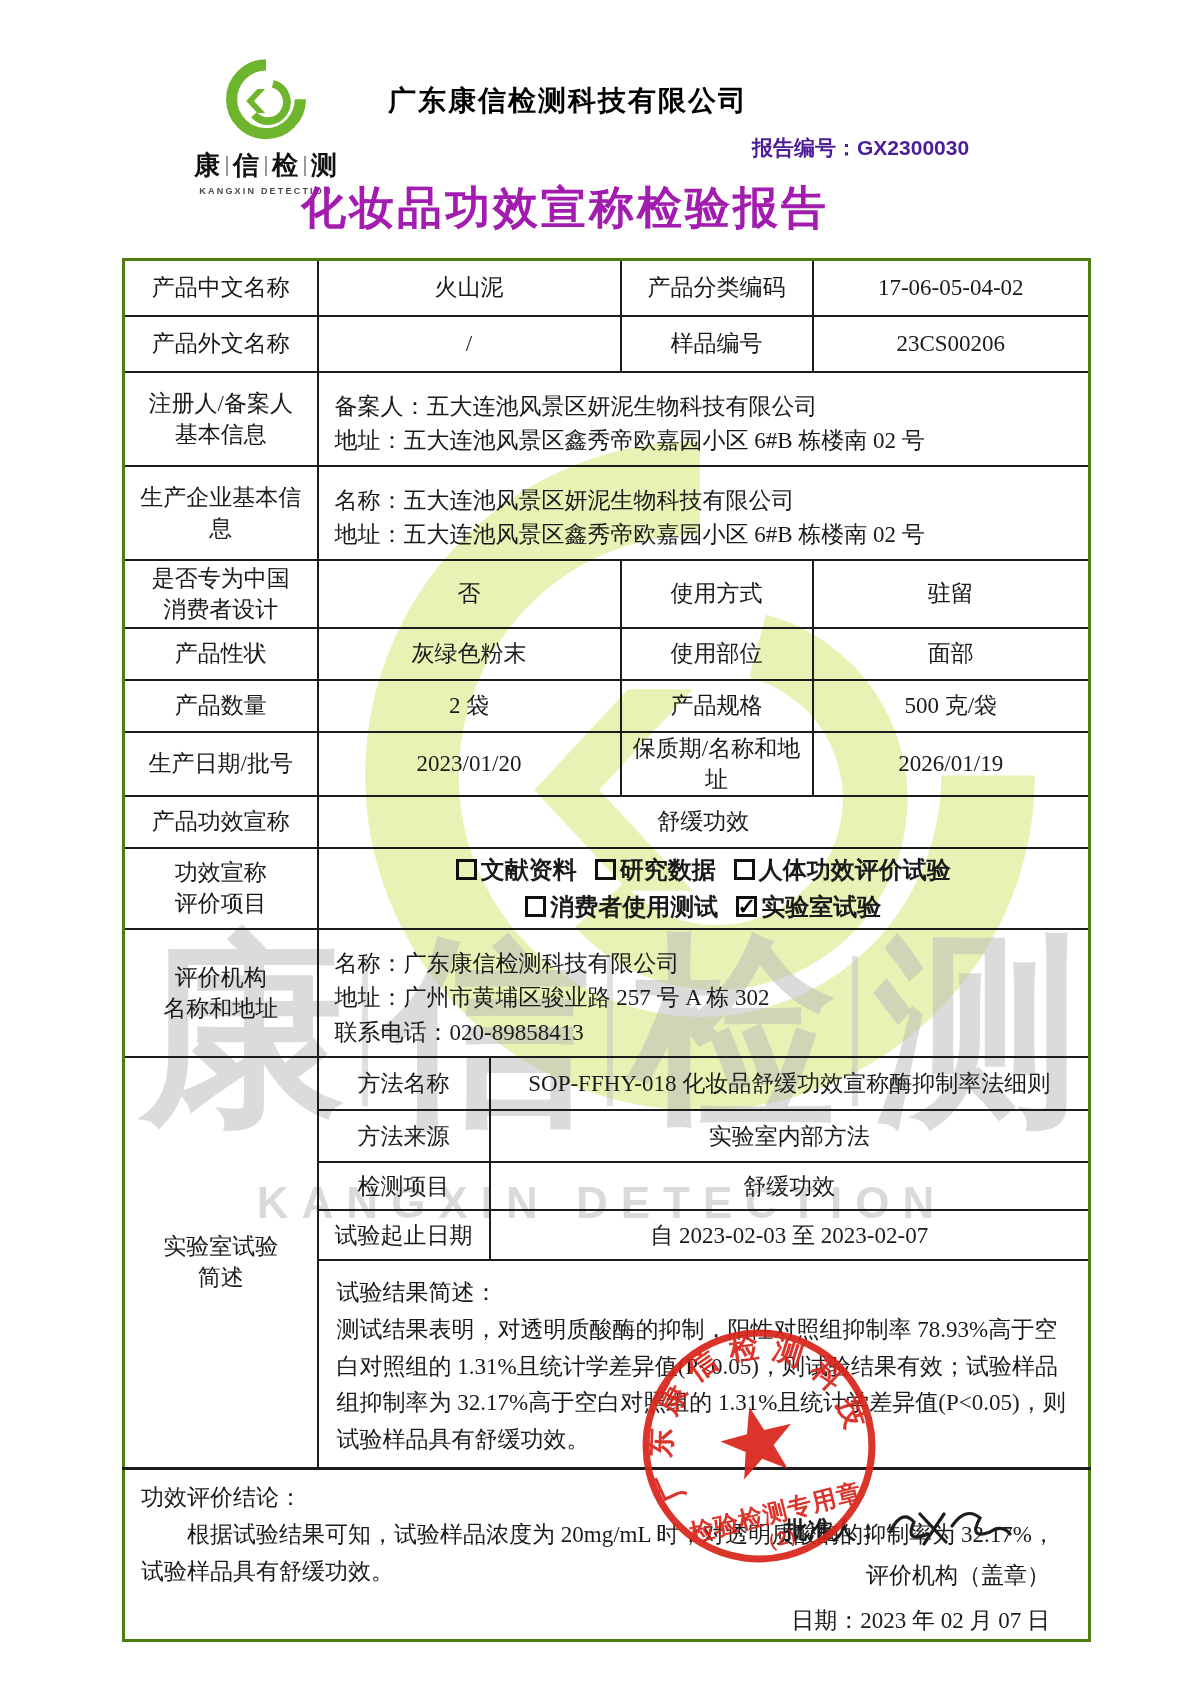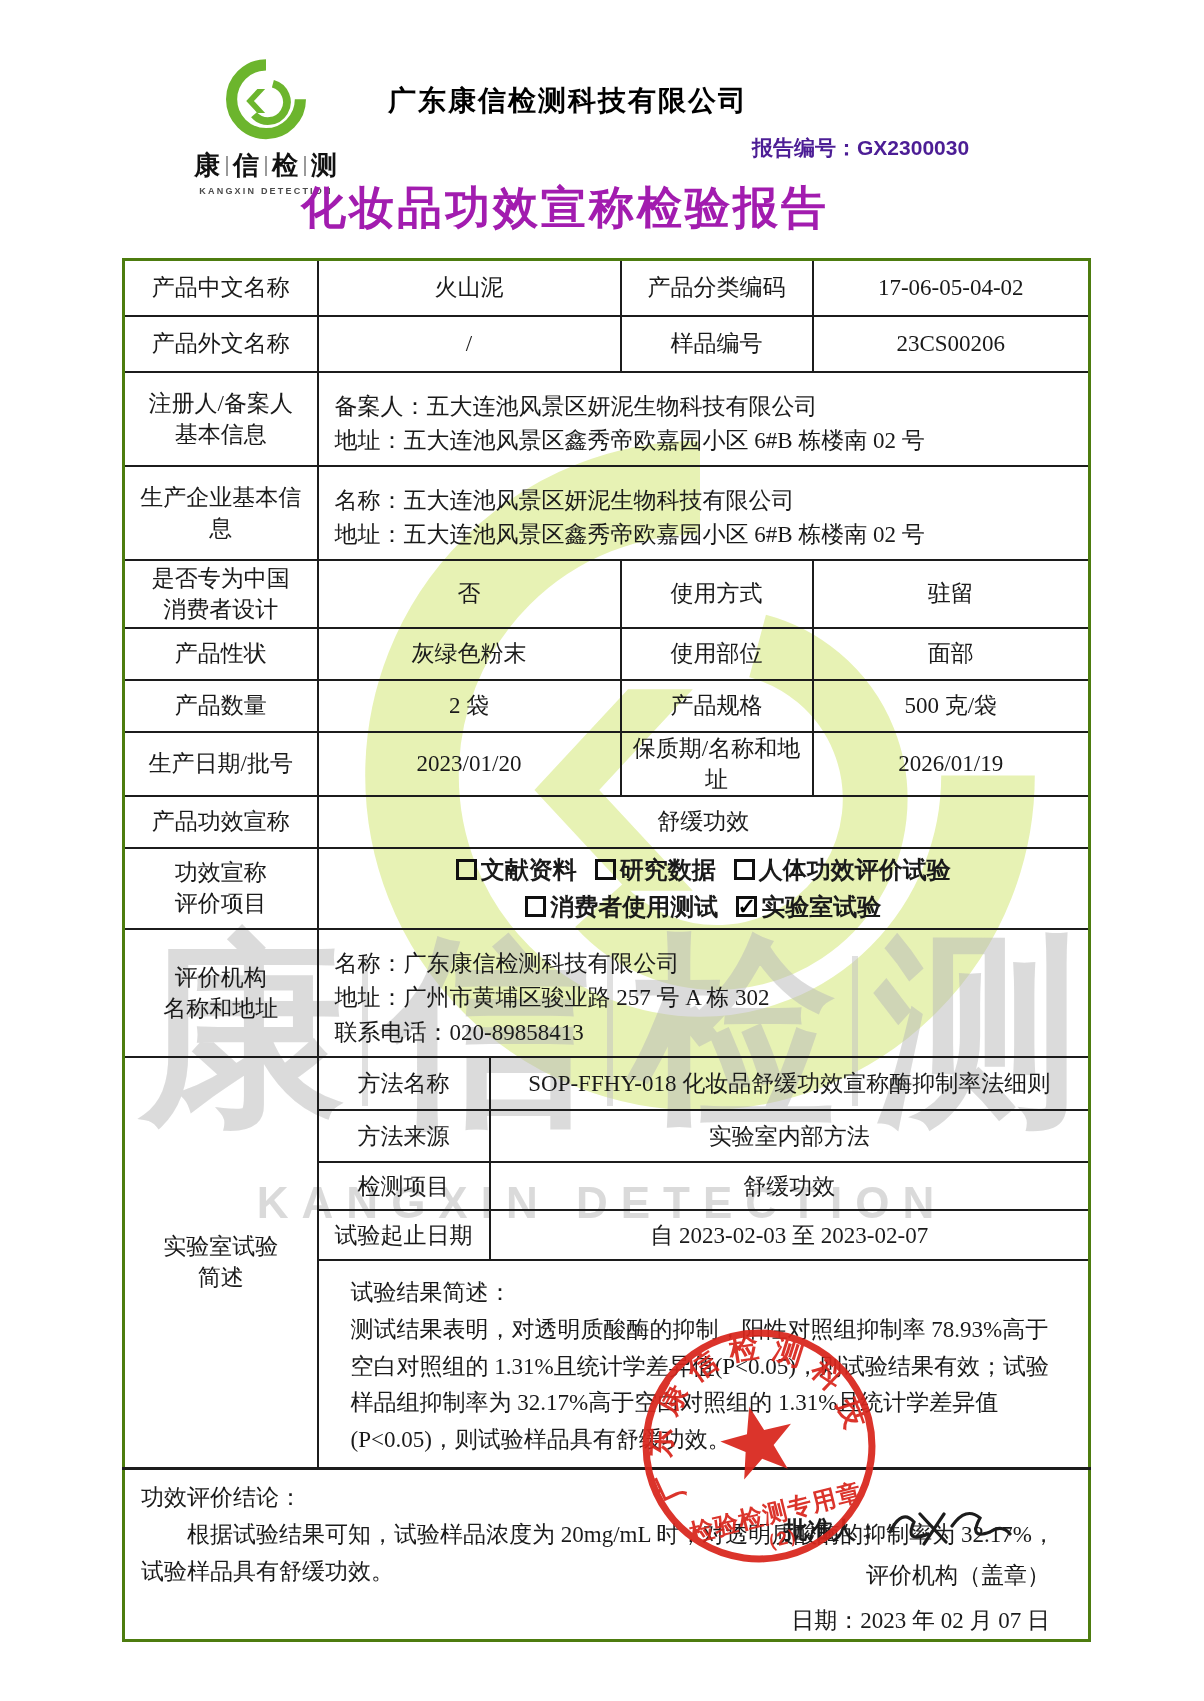--- a/index.html
+++ b/index.html
@@ -57,21 +57,21 @@
 
   
   td.lab-label { font-size:23px; }
   td.lab-content { padding:0; vertical-align:top; }
   .lab-inner { width:100%; border-collapse:collapse; table-layout:fixed; }
   .lab-inner td { border:2px solid #1c1c1c; font-size:23px; text-align:center; }
   .lab-inner tr > td:first-child { border-left:none; }
   .lab-inner tr > td:last-child  { border-right:none; }
   .lab-inner tr:first-child > td { border-top:none; }
   .lab-k { width:171px;margin-left:20px; }
-  .lab-result { text-align:left; padding:14px 22px 8px 32px; font-size:23px; line-height:1.6; min-height:148px; }
+  .lab-result { text-align:left; padding:14px 22px 8px 18px; font-size:23px; line-height:1.6; min-height:148px; }
 
   
   td.conclusion-cell { border-top-width:3px; text-align:left; vertical-align:top;
                        position:relative; height:172px; padding:12px 16px; }
   .concl-title { font-size:23px; }
   .concl-text  { font-size:23px; line-height:1.6; text-indent:2em; margin-top:4px; width:930px; }
   .concl-right { position:absolute; right:38px; top:84px; text-align:right; font-size:23px; line-height:1.95; }
 
   
   .stamp { position:absolute; left:638px; top:1325px; width:242px; height:242px; z-index:3; opacity:.93; }

